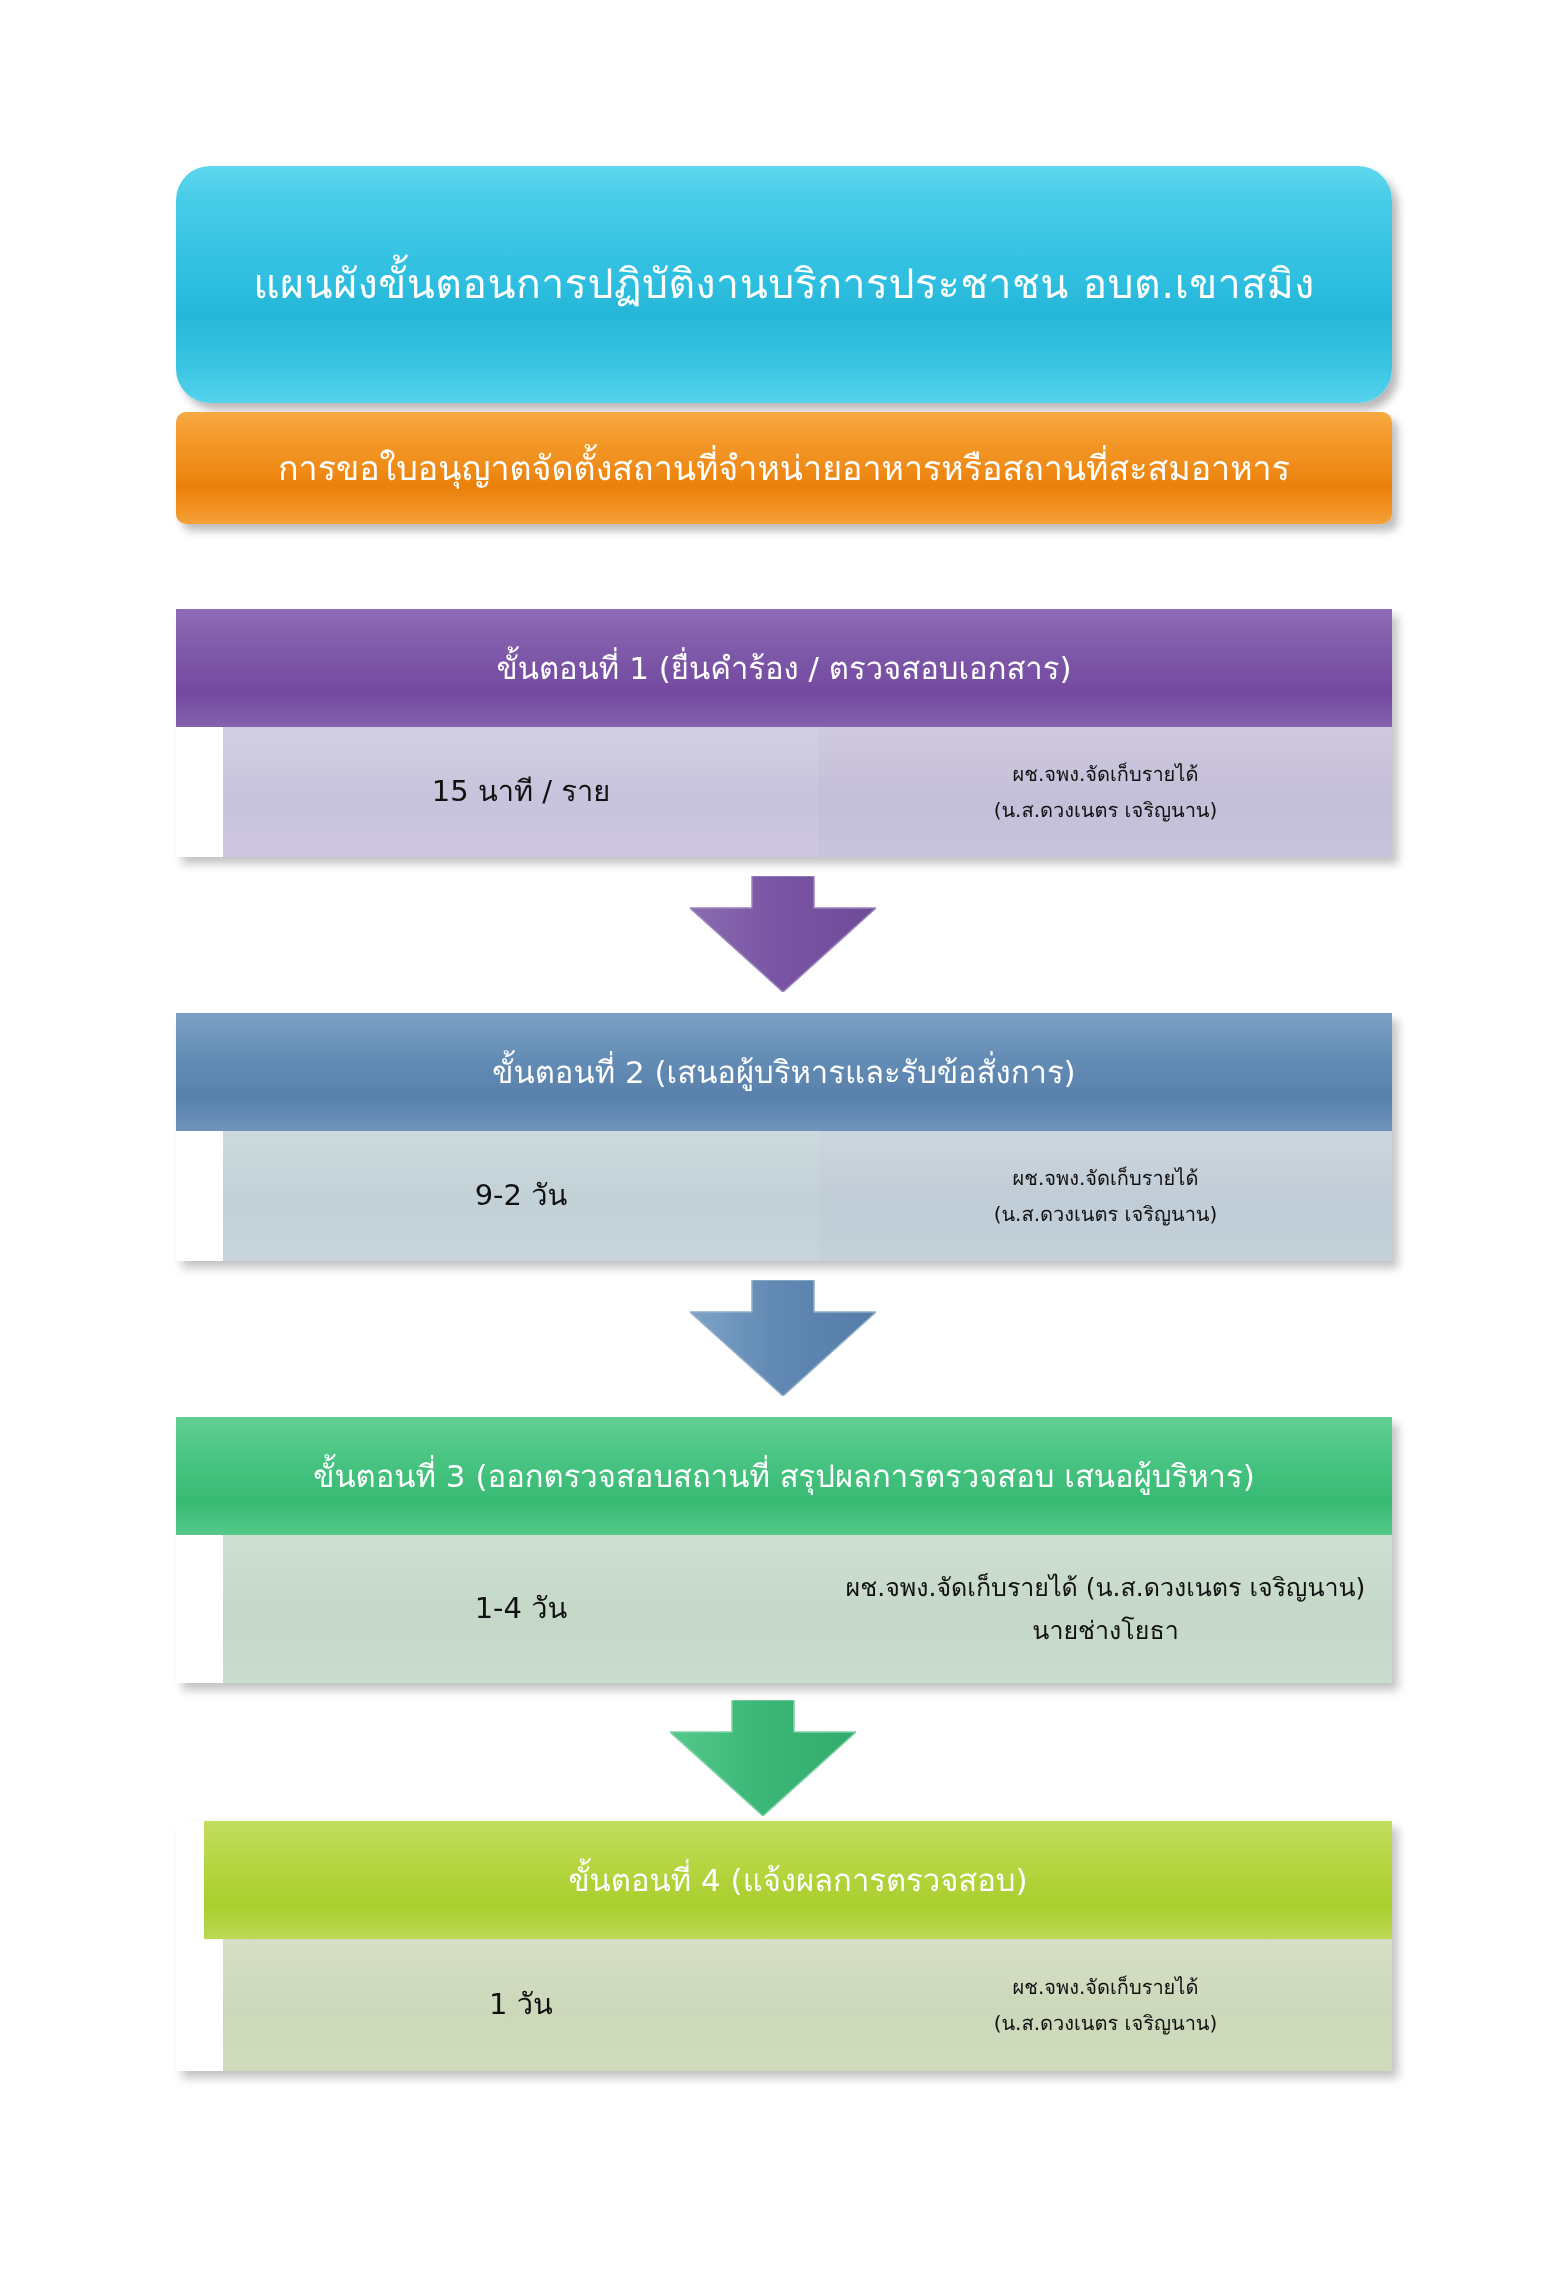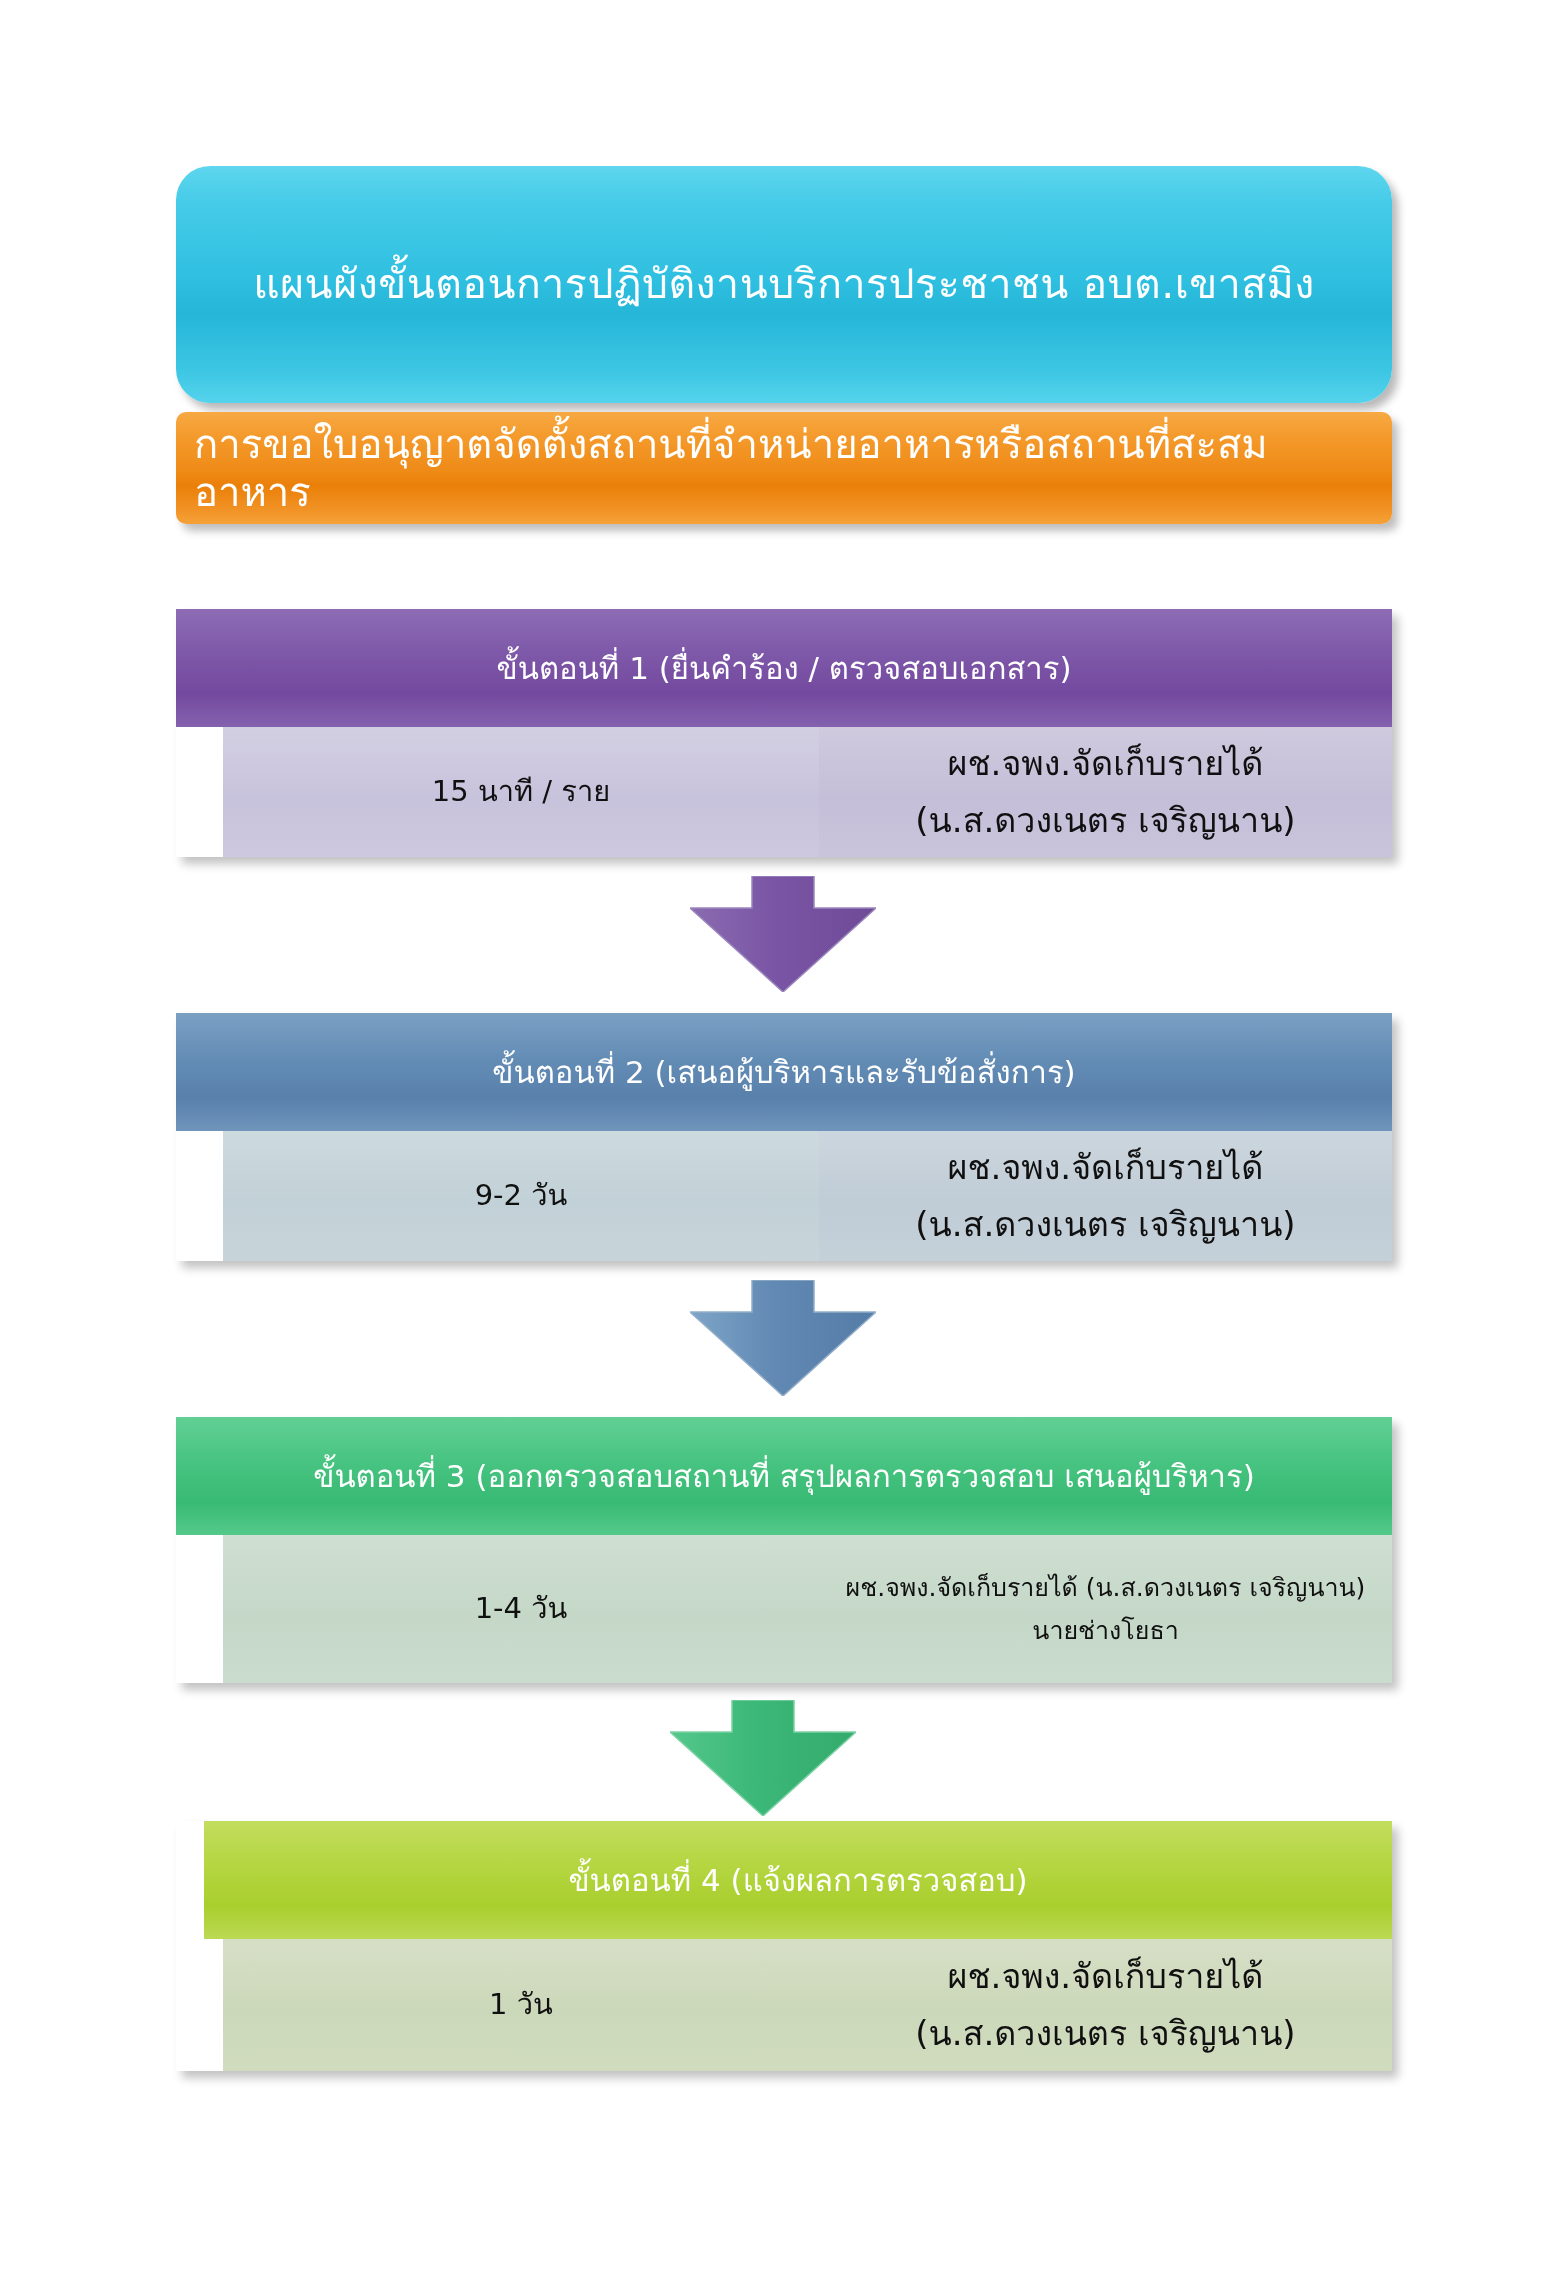--- a/index.html
+++ b/index.html
@@ -68,23 +68,23 @@
         #f29326 88%,
         #f5a23a 100%);
     box-shadow: 6px 7px 9px rgba(0,0,0,0.26);
     display: flex;
     align-items: center;
     justify-content: center;
     box-sizing: border-box;
   }
   .subtitle-banner .txt {
     color: #ffffff;
-    font-size: 40px;
+    font-size: 34px;
     line-height: 1.2;
-    text-align: left;
+    text-align: center;
     padding: 0 18px;
   }
 
   
   .step {
     position: absolute;
     left: 176px;
     width: 1216px;
     box-shadow: 6px 7px 9px rgba(0,0,0,0.24);
   }
@@ -124,21 +124,21 @@
     box-sizing: border-box;
     padding: 8px 14px;
   }
   .cell-left .txt,
   .cell-right .txt {
     color: #101010;
     text-align: center;
     line-height: 1.5;
   }
   .cell-left .txt { font-size: 29px; }
-  .cell-right .txt { font-size: 34px; }
+  .cell-right .txt { font-size: 20px; }
   .cell-right .txt + .txt { margin-top: 6px; }
 
   
   .step-1 { top: 609px; }
   .step-1 .step-header {
     background: linear-gradient(180deg, #8d6cb5 0%, #7d57a8 40%, #73499f 72%, #8462ae 100%);
   }
   .step-1 .step-body { height: 130px; }
   .step-1 .cell-left  { background: linear-gradient(180deg, #d3cfe2 0%, #c8c3dc 55%, #cdc8df 100%); }
   .step-1 .cell-right { background: linear-gradient(180deg, #cfcade 0%, #c4bed8 55%, #c9c4dc 100%); }

